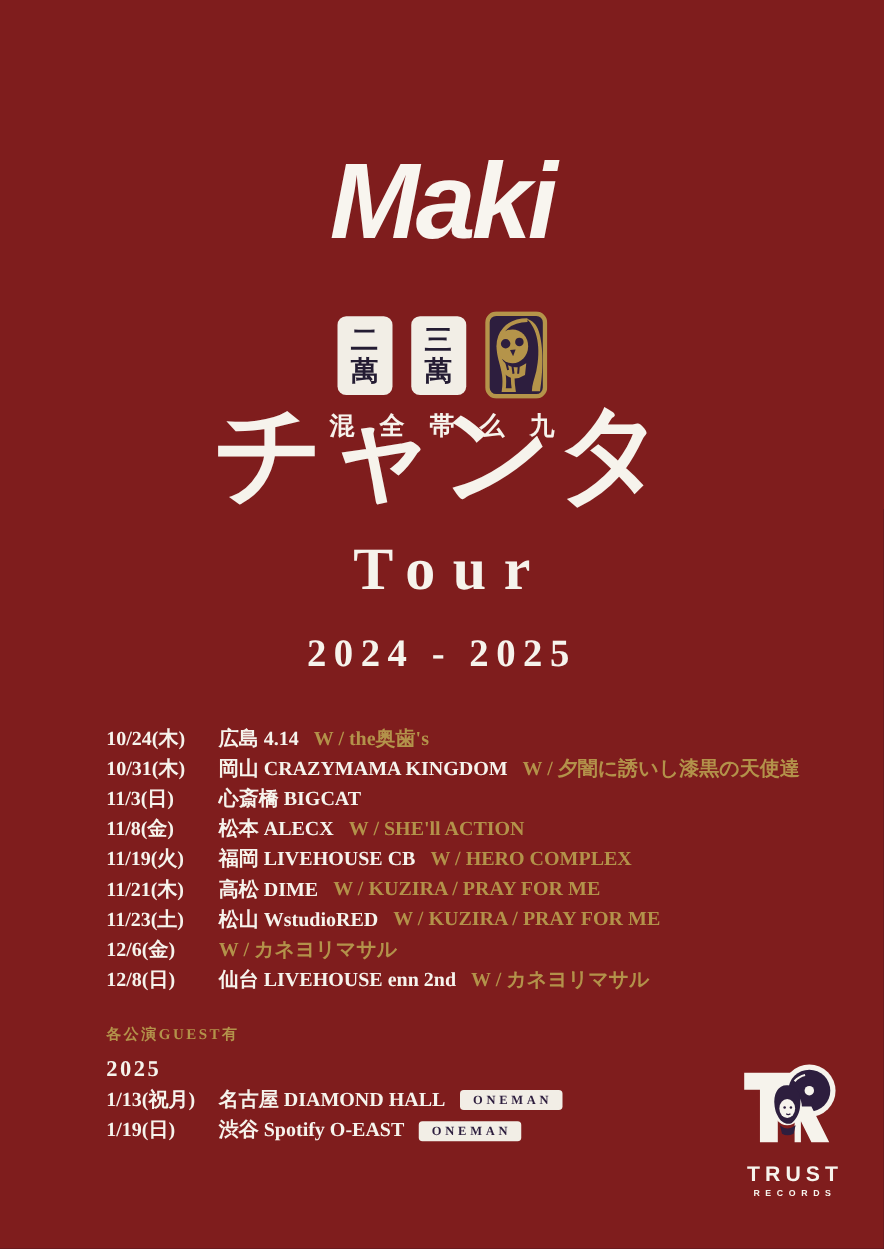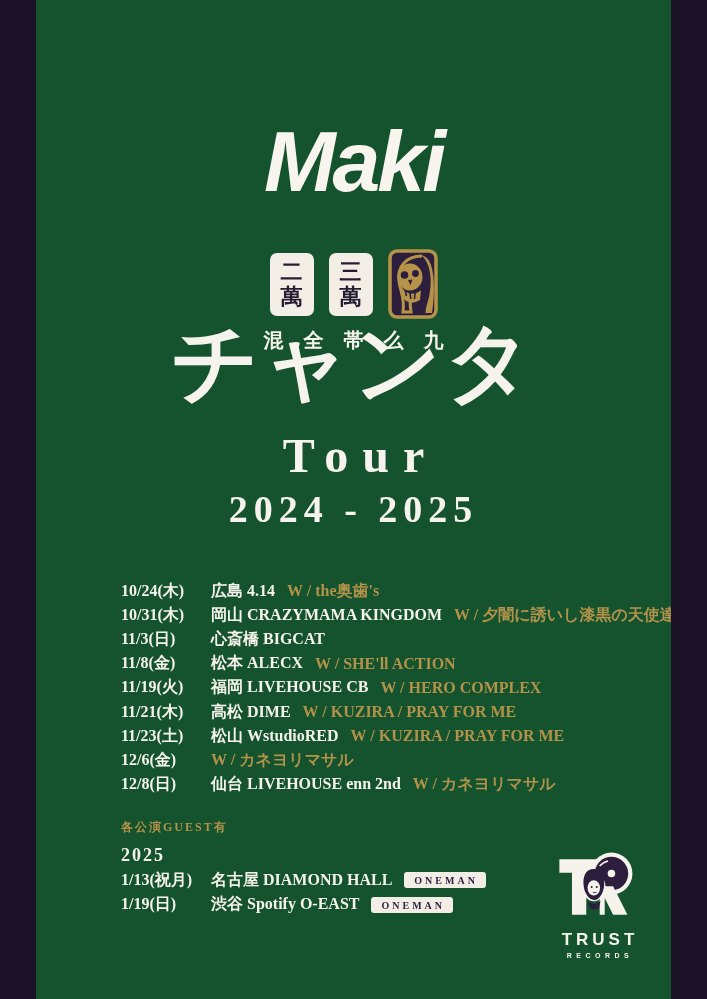--- a/index.html
+++ b/index.html
@@ -1,19 +1,19 @@
 <!DOCTYPE html>
 <html><head>
 <meta charset="utf-8">
 <style>
   * { margin:0; padding:0; box-sizing:border-box; }
   body { background:#1c1228; display:flex; justify-content:center; }
   .poster {
-    position:relative; width:635px; height:999px;
-    background:#14532d; overflow:hidden;
+    position:relative; width:707px; height:999px;
+    background:#7f1d1d; overflow:hidden;
     color:#f6f3ec;
     font-family:"Liberation Serif","DejaVu Serif",serif;
   }
   .center-line { position:absolute; left:0; width:100%; text-align:center; }
 
   .logo {
     top:112px;
     font-family:"Liberation Sans","DejaVu Sans",sans-serif;
     font-style:italic; font-weight:bold;
     font-size:86px; letter-spacing:-3px; color:#f8f5ef;
@@ -23,21 +23,21 @@
   .tile {
     width:44px; height:63px; background:#f2eee6; border-radius:7px;
     display:flex; flex-direction:column; justify-content:center; align-items:center;
     color:#241c33; font-weight:bold; font-size:22px; line-height:1.15;
   }
   .tile-skull { width:50px; height:70px; display:flex; }
 
   .yaku { top:327px; font-weight:bold; font-size:20px; letter-spacing:20px; padding-left:20px; }
   .title { top:320px; font-weight:bold; font-size:86px; letter-spacing:3px; line-height:1.0; }
   .tour  { top:428px; font-weight:bold; font-size:48px; letter-spacing:14px; padding-left:14px; }
-  .years { top:487px; font-weight:bold; font-size:38px; letter-spacing:6px; }
+  .years { top:505px; font-weight:bold; font-size:31px; letter-spacing:6px; }
 
   .shows { position:absolute; left:85px; top:579px; font-weight:bold; font-size:16px; }
   .row { display:flex; align-items:center; height:24.2px; white-space:nowrap; }
   .row .date  { width:90px; flex:0 0 auto; }
   .row .venue { margin-right:12px; }
   .row .guest { color:#b3924a; }
 
   .guest-note {
     position:absolute; left:85px; top:819px;
     color:#b3924a; font-weight:bold; font-size:12px; letter-spacing:2px;

